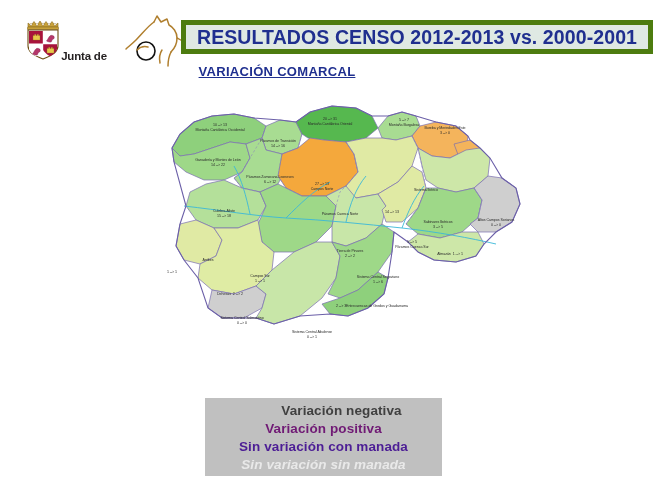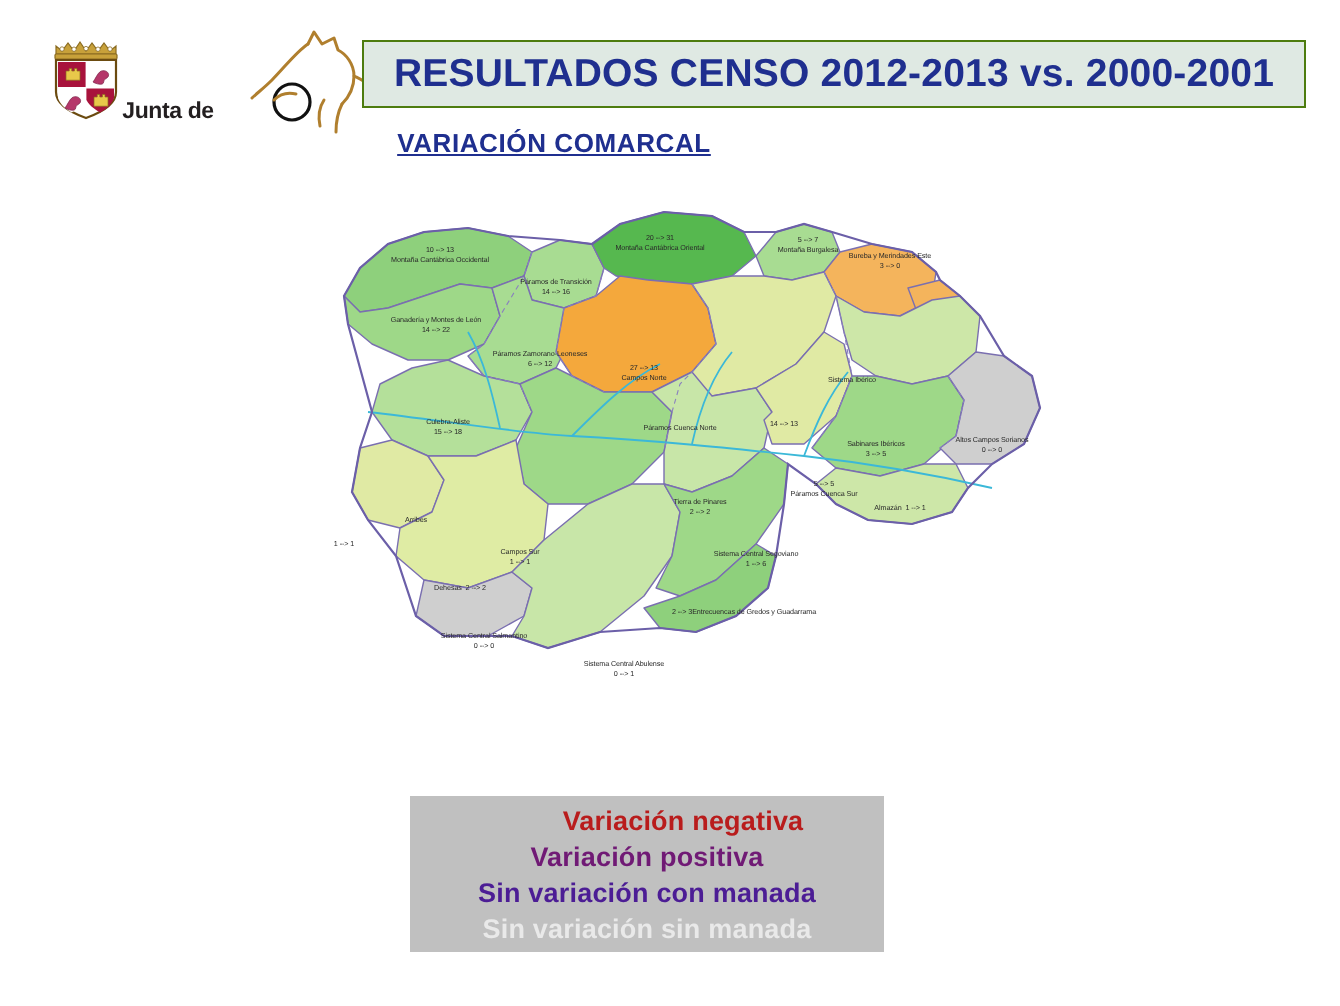--- a/index.html
+++ b/index.html
@@ -54,21 +54,21 @@
   }
 
   
   #title-box {
     position: absolute;
     left: 181px;
     top: 20px;
     width: 472px;
     height: 34px;
     background: #dfe9e3;
-    border: 1px solid #4d7c0f;
+    border: 5px solid #4d7c0f;
     box-sizing: border-box;
     display: flex;
     align-items: center;
     justify-content: center;
   }
   #title-text {
     font-family: "Liberation Sans", sans-serif;
     font-weight: bold;
     font-size: 19.5px;
     color: #1f2f8f;
@@ -376,17 +376,17 @@
     <span class="num">0 --&gt; 0</span>
   </div>
 
   <div class="lbl" style="left:162px; top:238px;">
     <span>Sistema Central Abulense</span>
     <span class="num">0 --&gt; 1</span>
   </div>
 </div>
 
 <div id="legend">
-  <div class="legend-row" style="color:#b91c1c;margin-left:36px;">Variación negativa</div>
+  <div class="legend-row" style="color:#404040;margin-left:36px;">Variación negativa</div>
   <div class="legend-row" style="color:#701a75;">Variación positiva</div>
   <div class="legend-row" style="color:#4c1d95;">Sin variación con manada</div>
-  <div class="legend-row" style="color:#e9e9e9;">Sin variación sin manada</div>
+  <div class="legend-row" style="color:#e9e9e9;font-style:italic;">Sin variación sin manada</div>
 </div>
 
 </body></html>

